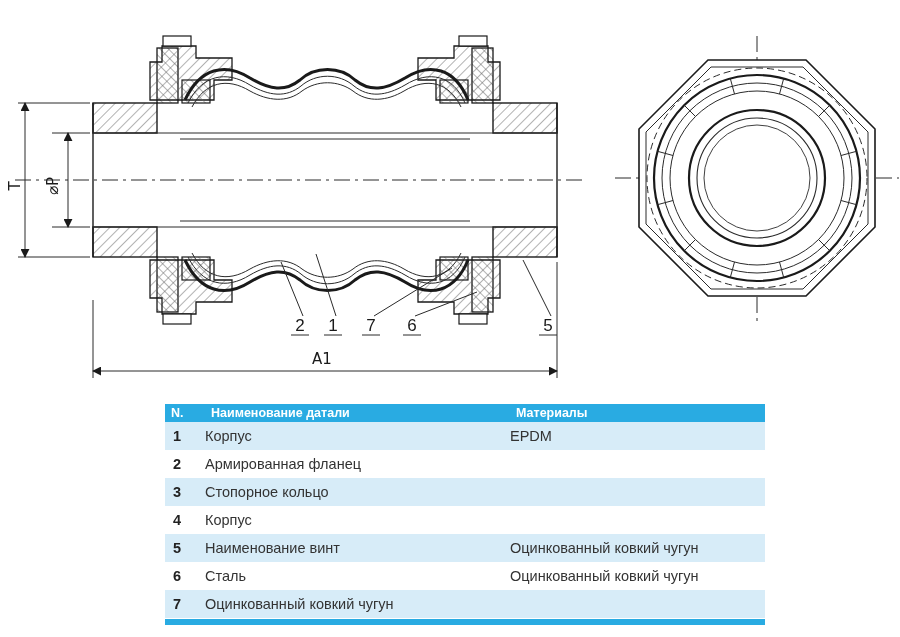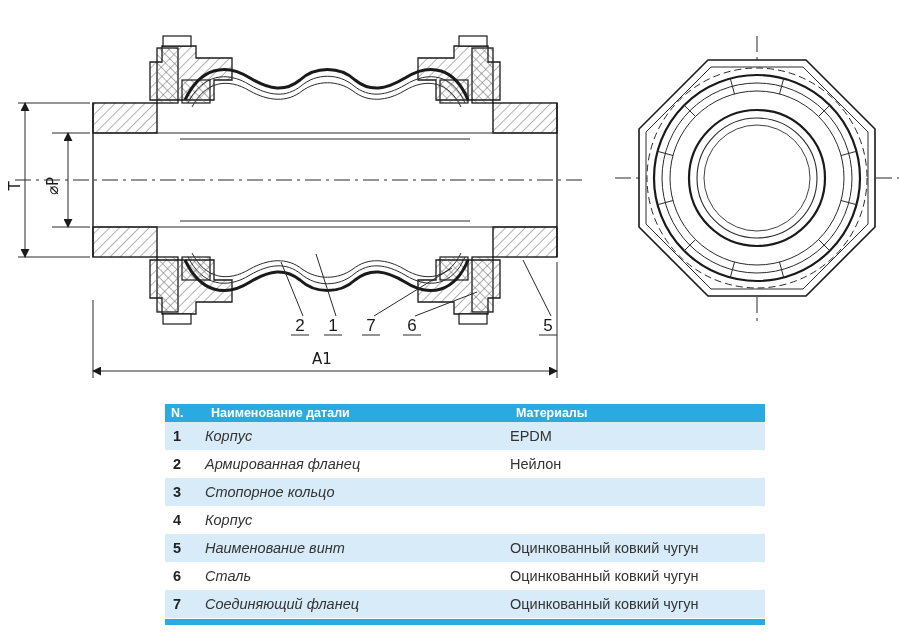--- a/index.html
+++ b/index.html
@@ -21,21 +21,21 @@
     background:#29abe2;color:#ffffff;font-size:12.5px;font-weight:bold;
     height:18px;line-height:18px;
   }
   .pt-header > div{padding-left:6px;}
   .pt-row{
     display:grid;grid-template-columns:40px 305px 255px;
     height:28px;line-height:28px;font-size:14.5px;color:#333333;
   }
   .pt-row.alt{background:#d7ecf8;}
   .pt-row .cell-n{padding-left:8px;font-weight:bold;color:#222;}
-  .pt-row .cell-name{padding-left:0;font-style:italic;}
+  .pt-row .cell-name{padding-left:0;}
   .pt-footer-bar{height:6px;background:#29abe2;margin-top:1px;}
 </style>
 </head>
 <body>
 
 <svg id="drawing" width="900" height="400" viewBox="0 0 900 400">
   <defs>
     <pattern id="hatch" width="7" height="7" patternUnits="userSpaceOnUse" patternTransform="rotate(45)">
       <line x1="0" y1="0" x2="0" y2="7" stroke="#666" stroke-width="1"></line>
     </pattern>
@@ -185,21 +185,20 @@
   </div>
 
   <div class="pt-row alt">
     <div class="cell-n">1</div>
     <div class="cell-name">Корпус</div>
     <div class="cell-material">EPDM</div>
   </div>
   <div class="pt-row">
     <div class="cell-n">2</div>
     <div class="cell-name">Армированная фланец</div>
-    <div class="cell-material">Нейлон</div>
   </div>
   <div class="pt-row alt">
     <div class="cell-n">3</div>
     <div class="cell-name">Стопорное кольцо</div>
   </div>
   <div class="pt-row">
     <div class="cell-n">4</div>
     <div class="cell-name">Корпус</div>
   </div>
   <div class="pt-row alt">
@@ -207,18 +206,17 @@
     <div class="cell-name">Наименование винт</div>
     <div class="cell-material">Оцинкованный ковкий чугун</div>
   </div>
   <div class="pt-row">
     <div class="cell-n">6</div>
     <div class="cell-name">Сталь</div>
     <div class="cell-material">Оцинкованный ковкий чугун</div>
   </div>
   <div class="pt-row alt">
     <div class="cell-n">7</div>
-    <div class="cell-name">Соединяющий фланец</div>
     <div class="cell-material">Оцинкованный ковкий чугун</div>
   </div>
 
   <div class="pt-footer-bar"></div>
 </div>
 
 </body></html>

